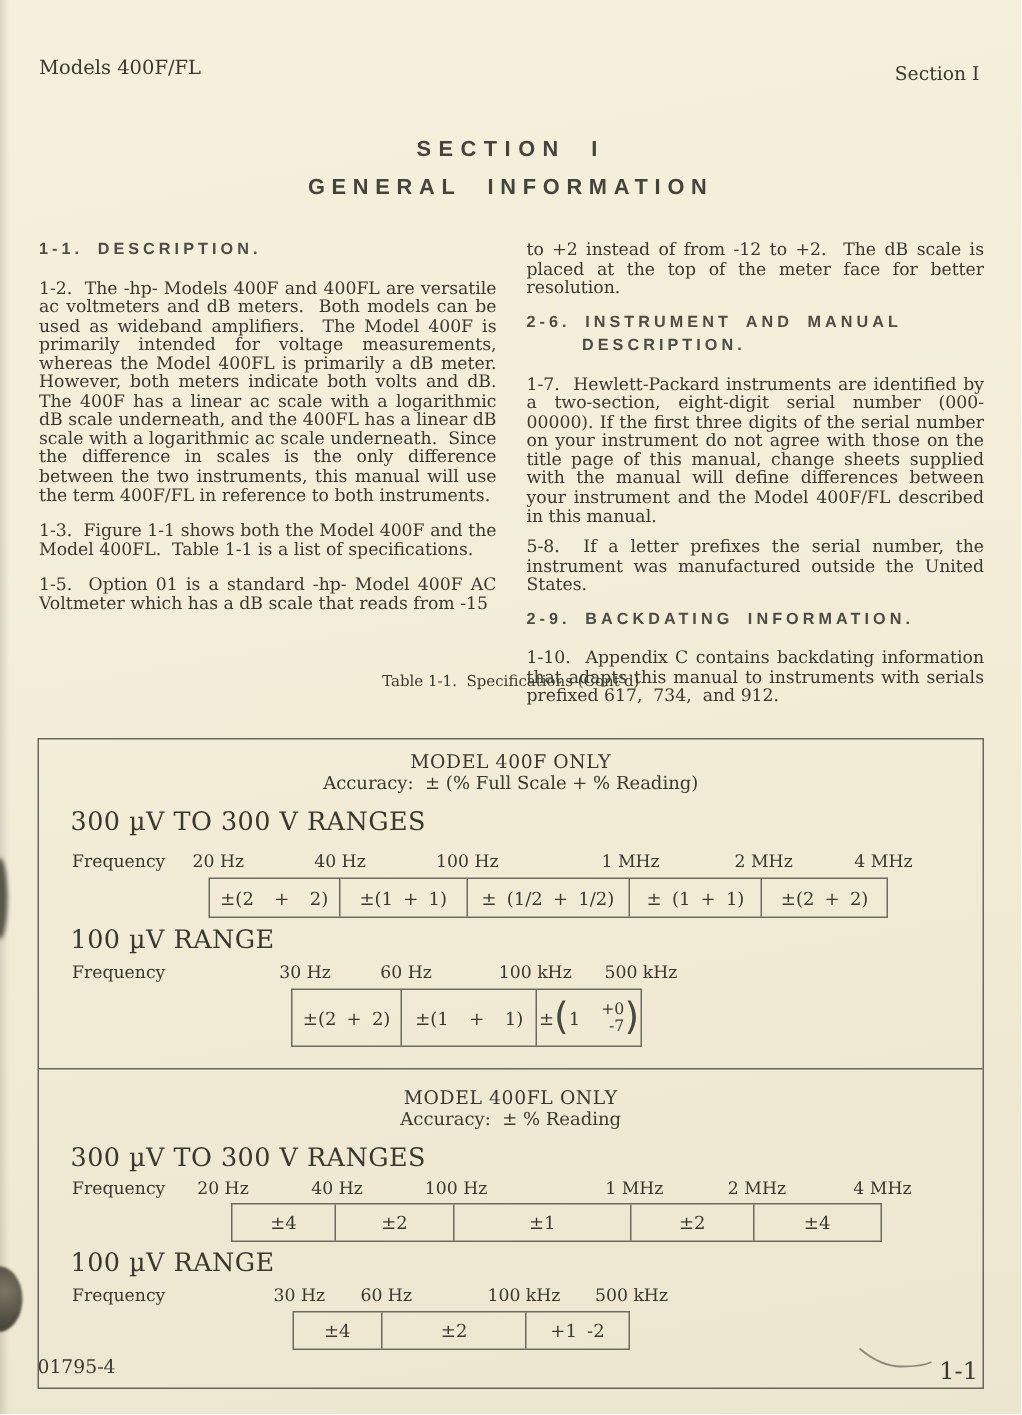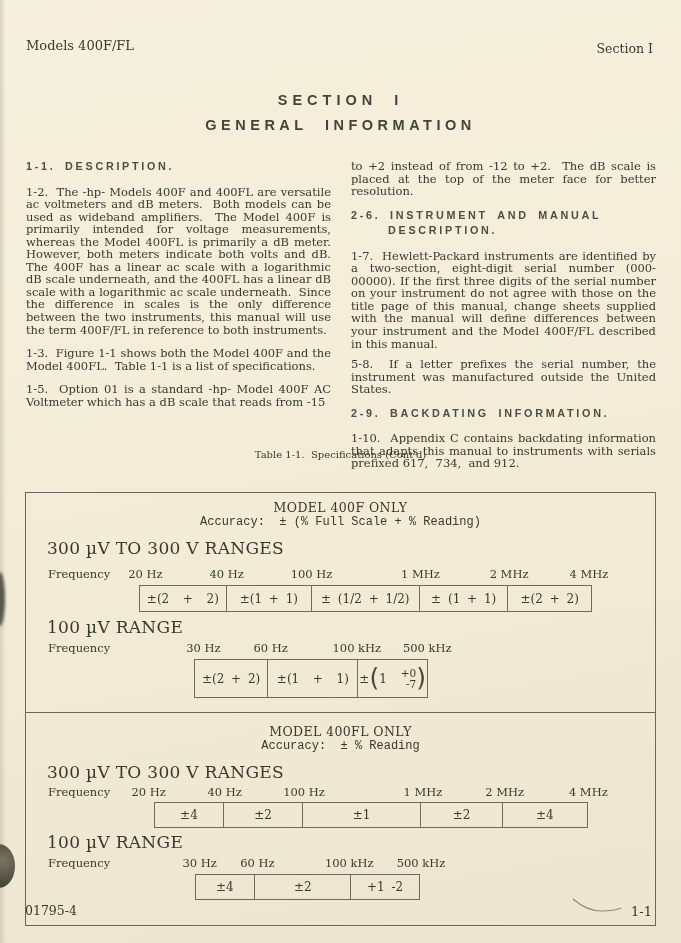--- a/index.html
+++ b/index.html
@@ -32,36 +32,36 @@
     font-size:10.8px;letter-spacing:2.7px;word-spacing:4px;color:#4e4c43;white-space:normal;}
   .para-head .l2{display:block;padding-left:37px;margin-top:3px;}
   
   .tbl-caption{position:absolute;left:0;top:449px;width:100%;text-align:center;
     font-size:10px;white-space:pre-wrap;}
   .tbl-box{position:absolute;left:25px;top:492px;width:629px;height:432px;
     border:1.4px solid #6b665a;}
   .tbl-divider{position:absolute;left:0;top:219px;width:100%;border-top:1.4px solid #6b665a;}
   .trow{position:absolute;left:0;width:100%;}
   .tc{text-align:center;font-size:12.5px;letter-spacing:0.4px;}
-  .acc{text-align:center;font-size:12px;white-space:pre-wrap;font-family:Liberation Mono, monospace;}
+  .acc{text-align:center;font-size:12px;white-space:pre-wrap;}
   .range-label{padding-left:21px;font-size:17px;letter-spacing:0.3px;}
   .freq-row{height:15px;font-size:11.5px;}
   .freq-word{position:absolute;left:22px;top:0;}
   .flabel{position:absolute;top:0;transform:translateX(-50%);white-space:nowrap;}
   .box-row{position:absolute;display:flex;border:1.1px solid #6f6a5e;box-sizing:border-box;}
   .cell{display:flex;align-items:center;justify-content:center;font-size:12px;
     word-spacing:3px;border-right:1.1px solid #6f6a5e;box-sizing:border-box;white-space:pre;}
   .cell:last-child{border-right:none;}
   .cell .stack{display:inline-flex;flex-direction:column;font-size:10.5px;line-height:11px;
     text-align:right;margin-left:14px;}
   .bigparen{font-size:25px;font-weight:400;line-height:1;position:relative;top:-1px;
     font-family:"DejaVu Sans",sans-serif;color:#4a473d;}
   
   .ftr-left{position:absolute;left:25px;top:903px;font-size:12.5px;}
-  .ftr-right{position:absolute;right:29px;top:904px;font-size:13px;}
+  .ftr-right{position:absolute;right:29px;top:904px;font-size:16px;}
   .swoosh{position:absolute;right:58px;top:896px;}
 </style>
 </head>
 <body>
 
 <div class="page">
 
   <div class="left-edge-shade"></div>
   <div class="edge-blob-1"></div>
   <div class="edge-blob-2"></div>

